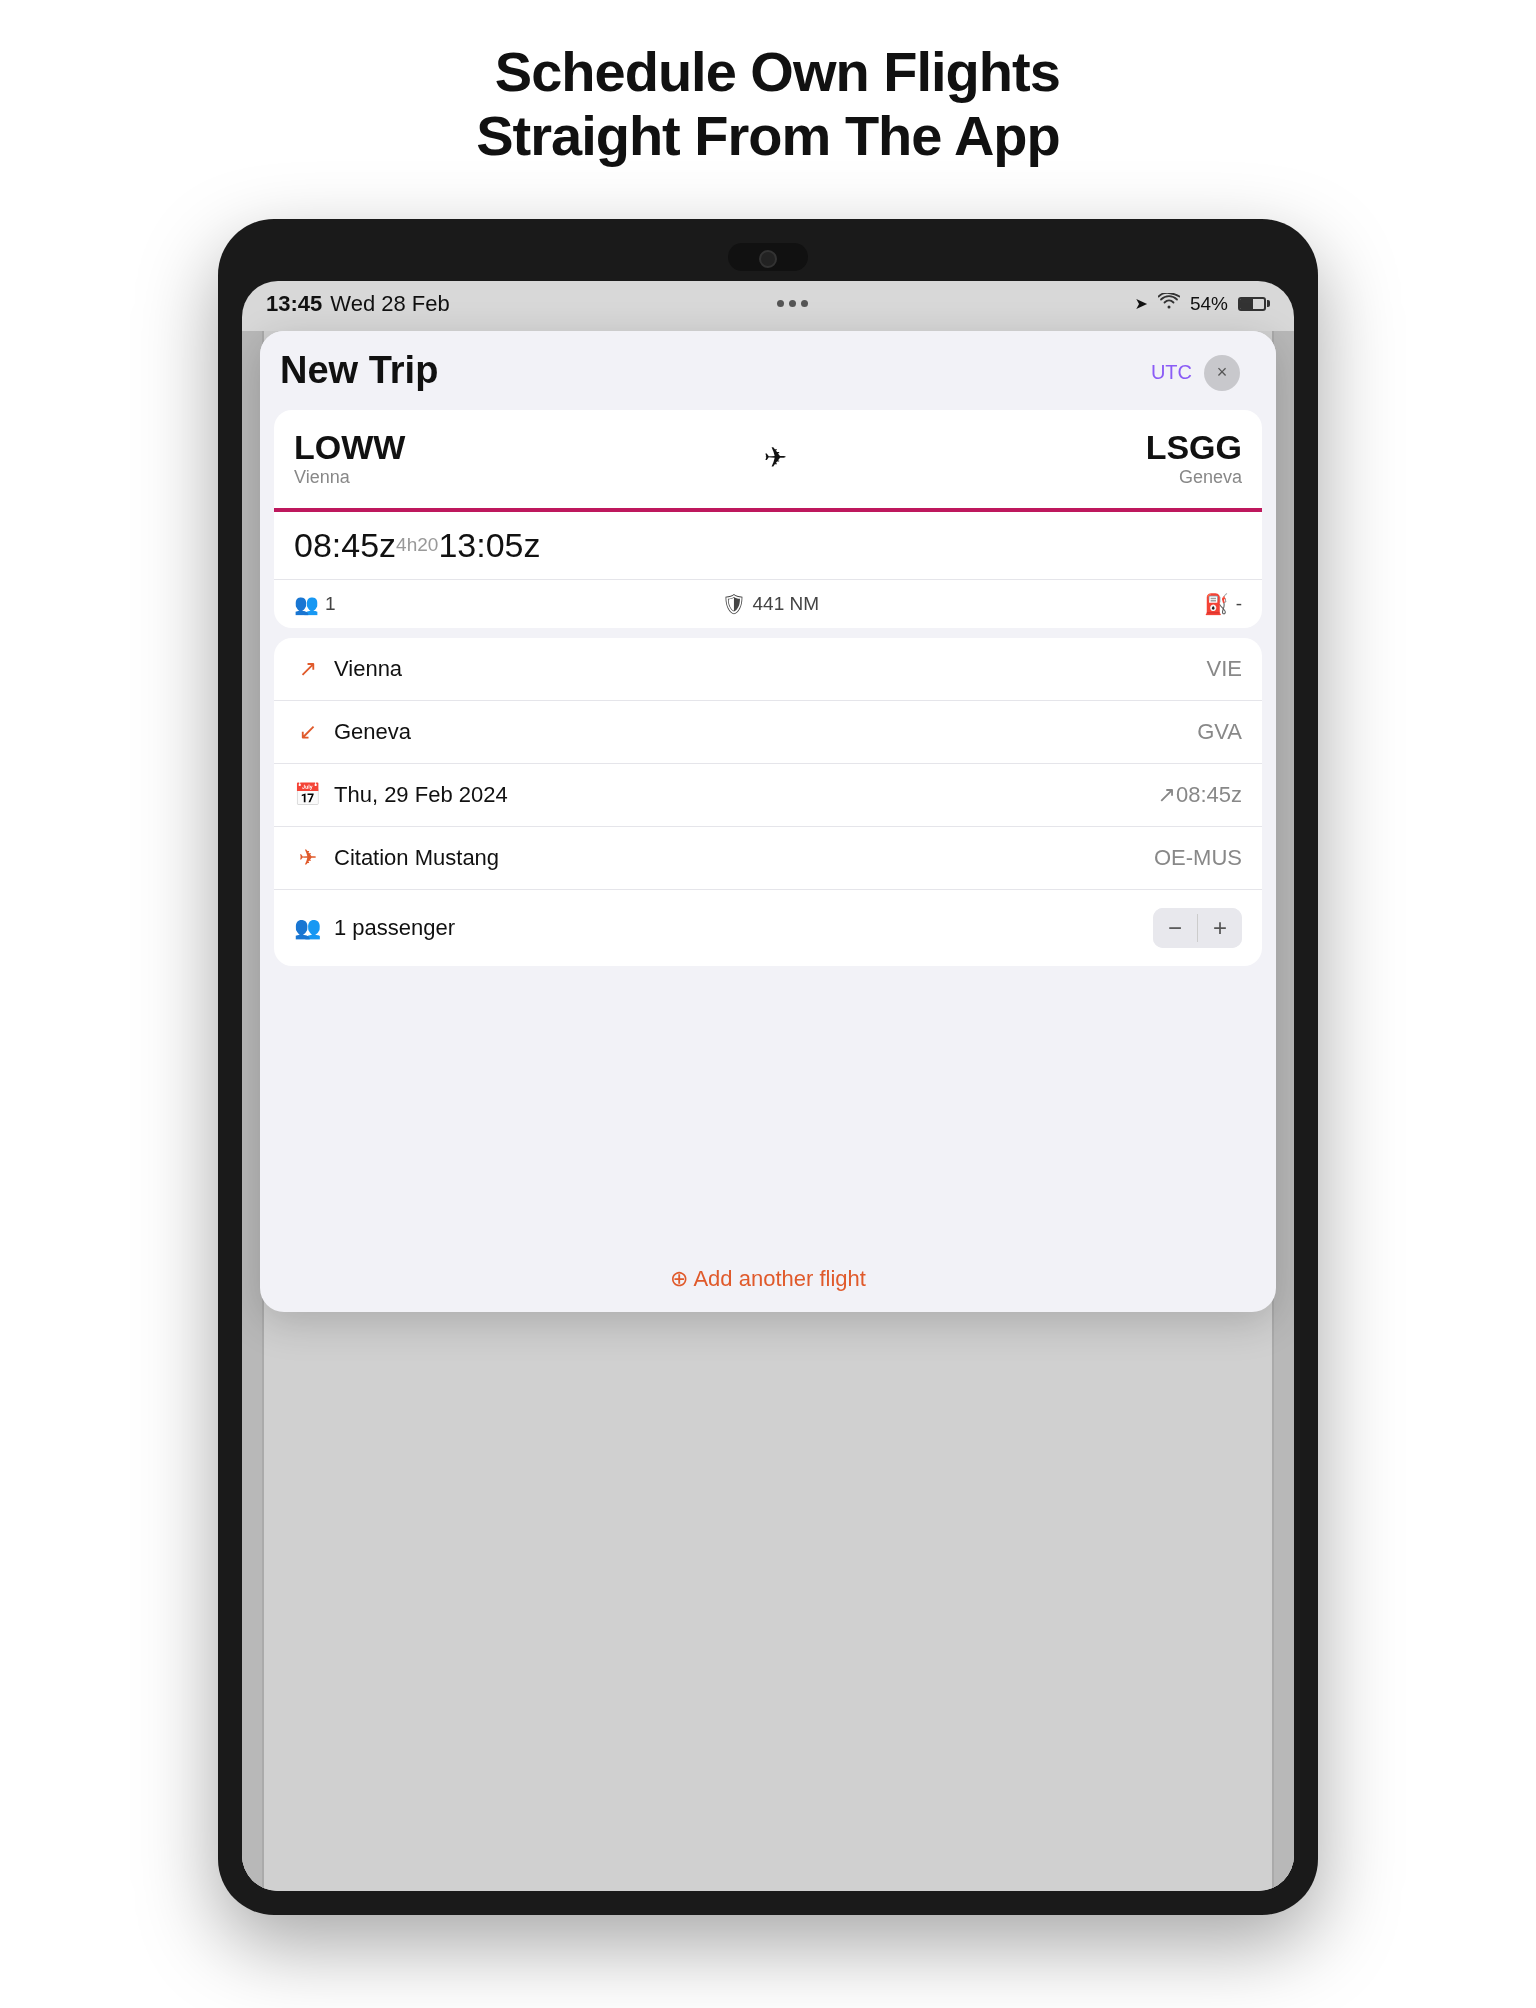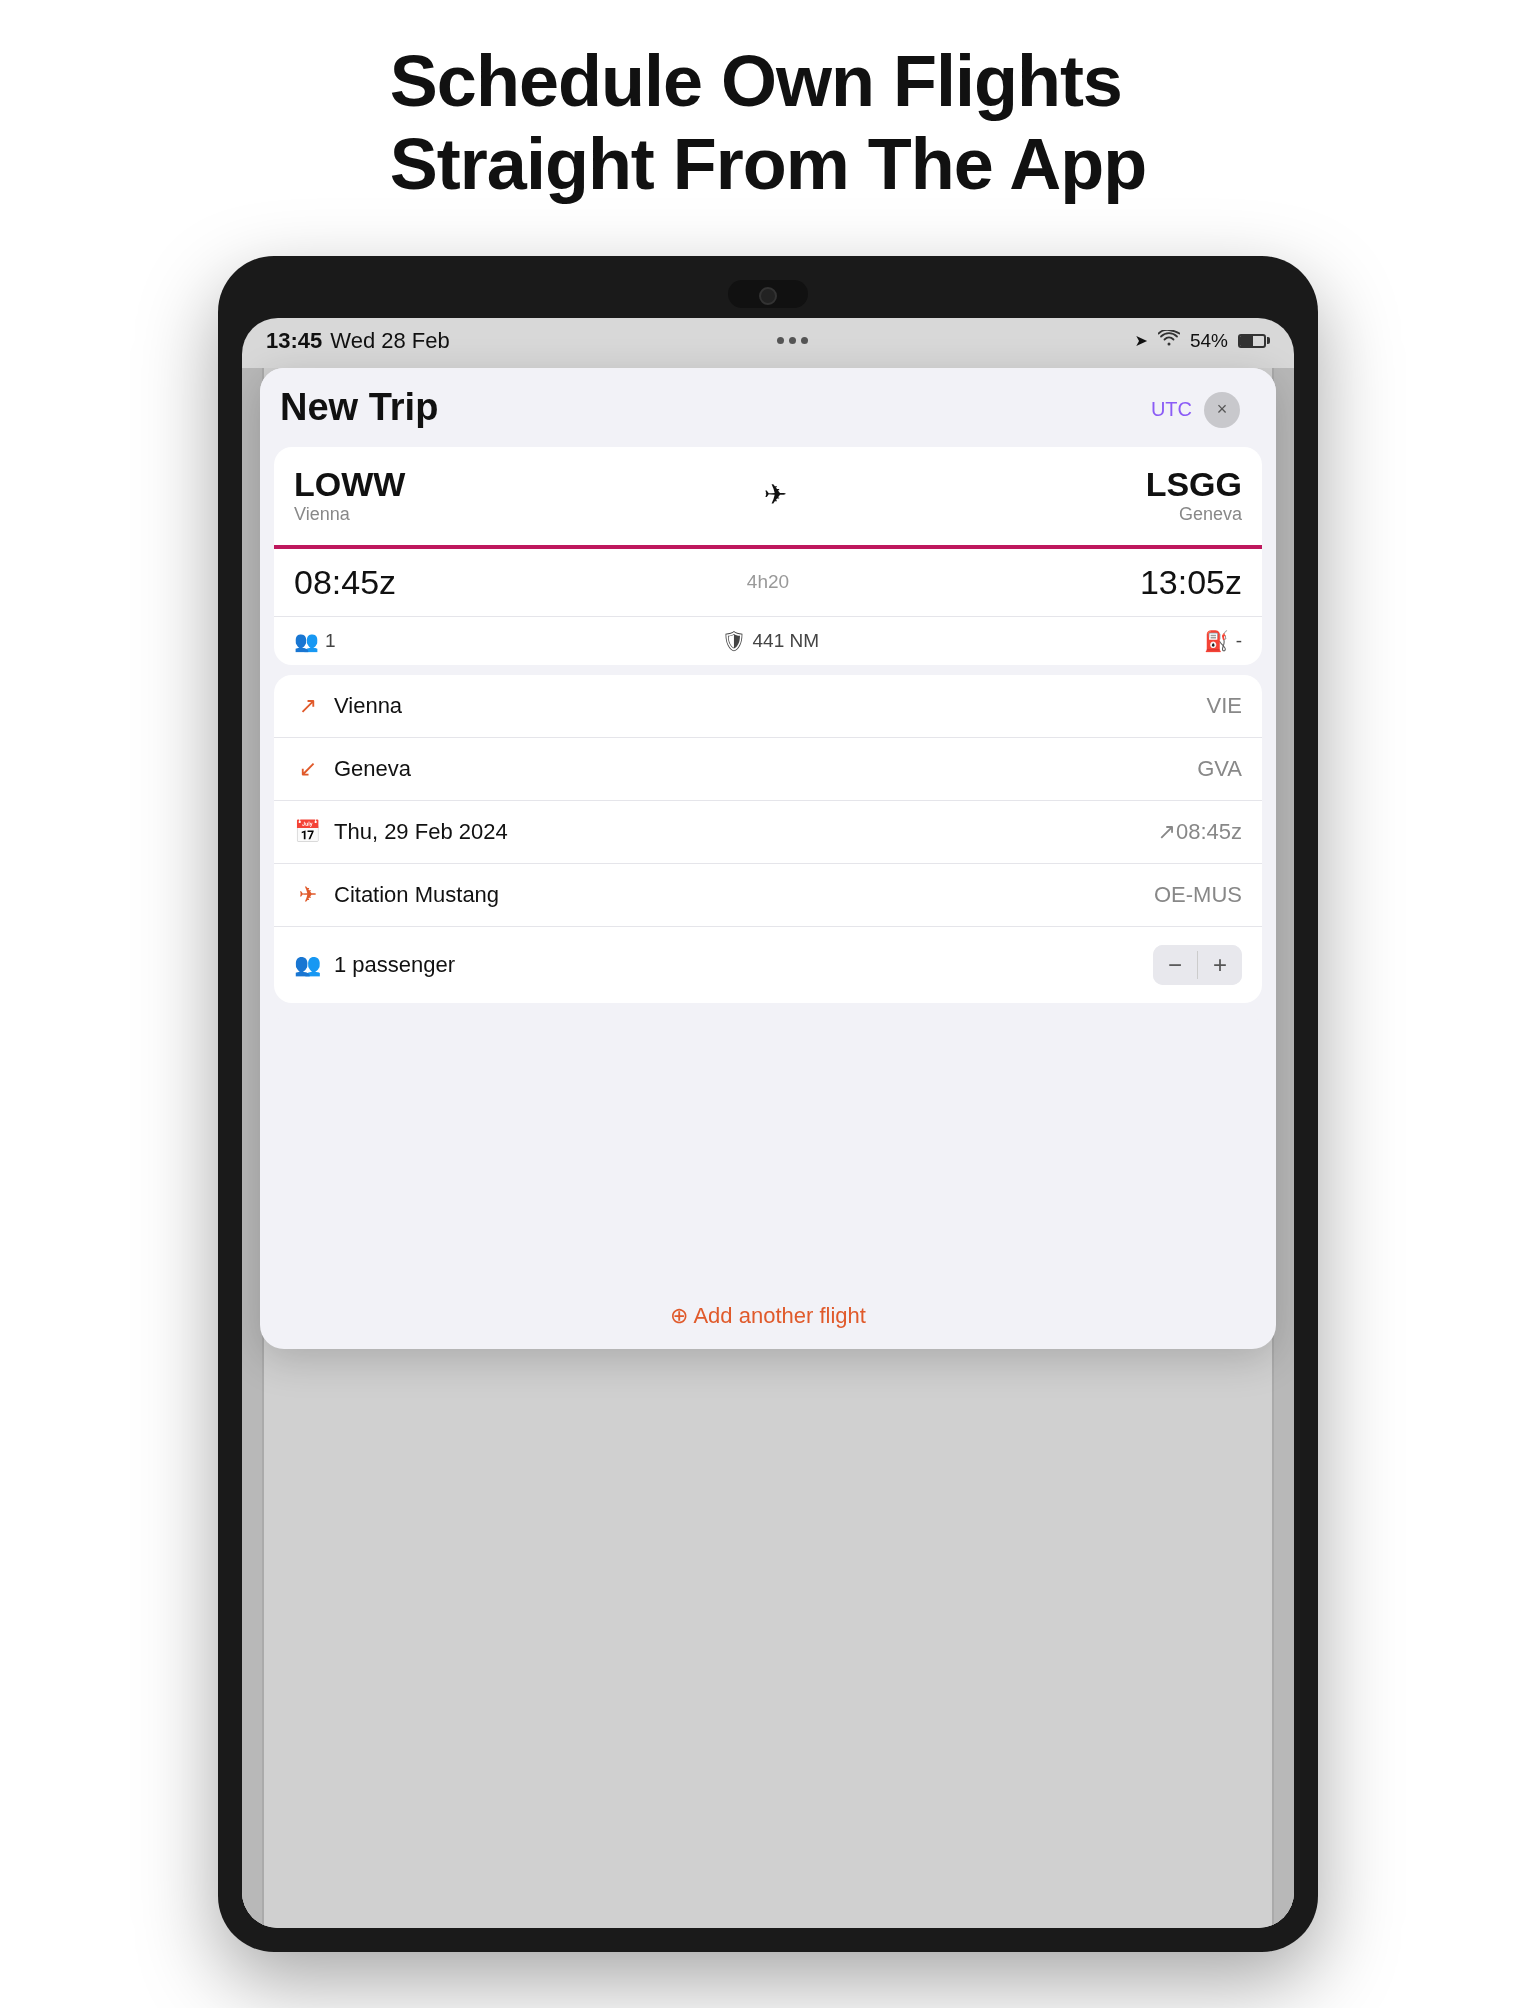--- a/index.html
+++ b/index.html
@@ -9,24 +9,24 @@
       font-family: -apple-system, BlinkMacSystemFont, 'Helvetica Neue', Helvetica, Arial, sans-serif;
       width: 1536px;
       min-height: 2008px;
       display: flex;
       flex-direction: column;
       align-items: center;
     }
 
     
     .hero-title {
-      text-align: left;
+      text-align: right;
       margin-top: 40px;
       margin-bottom: 50px;
-      font-size: 72px;
+      font-size: 56px;
       font-weight: 700;
       color: #111111;
       line-height: 1.15;
       letter-spacing: -1px;
     }
 
     
     .tablet-outer {
       width: 1100px;
       min-height: 1680px;
@@ -198,24 +198,23 @@
     }
 
     .plane-icon-center {
       font-size: 28px;
       color: #111;
     }
 
     .flight-times-row {
       display: flex;
       align-items: center;
-      justify-content: space-between;
+      justify-content: flex-start;
       padding: 14px 20px;
       border-bottom: 1px solid #e5e5ea;
-      gap: 48px;
     }
 
     .time-display {
       font-size: 34px;
       font-weight: 300;
       color: #111;
     }
 
     .duration-label {
       font-size: 19px;

